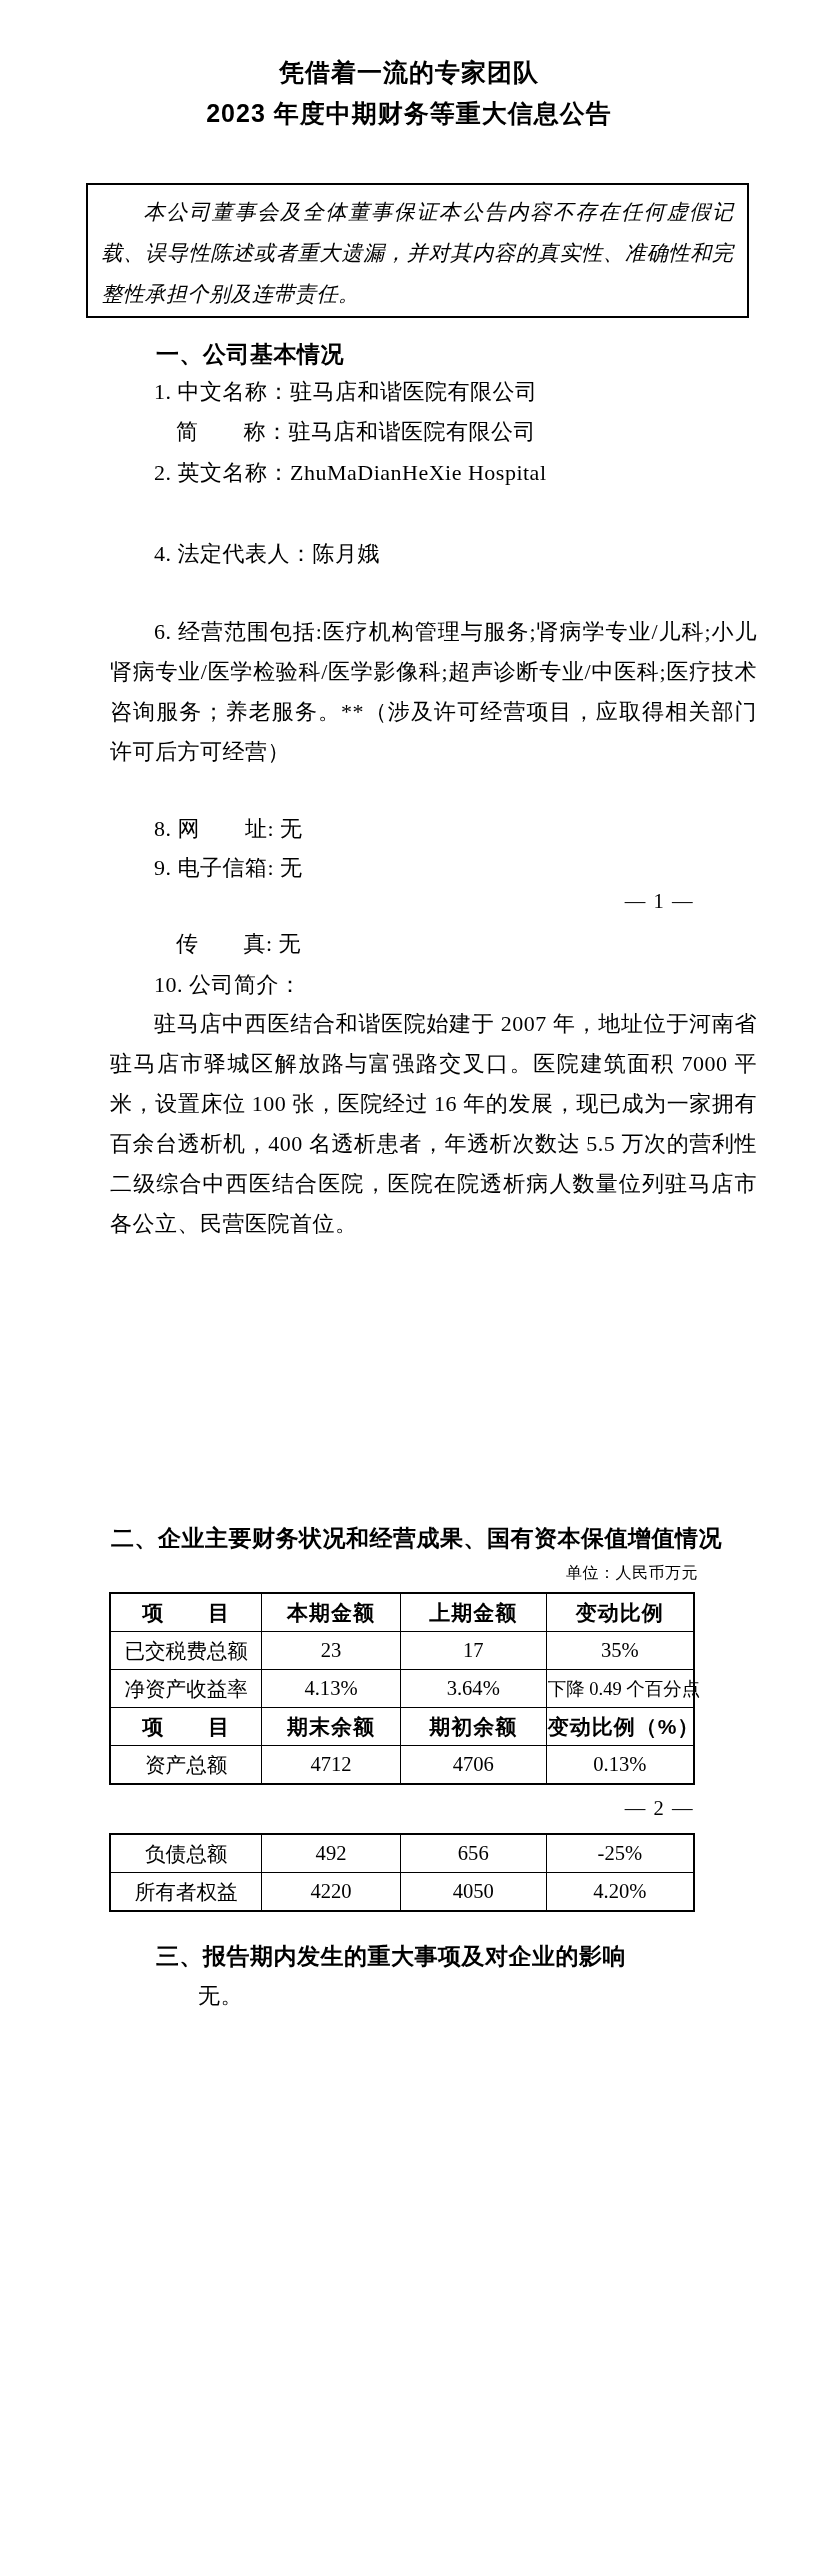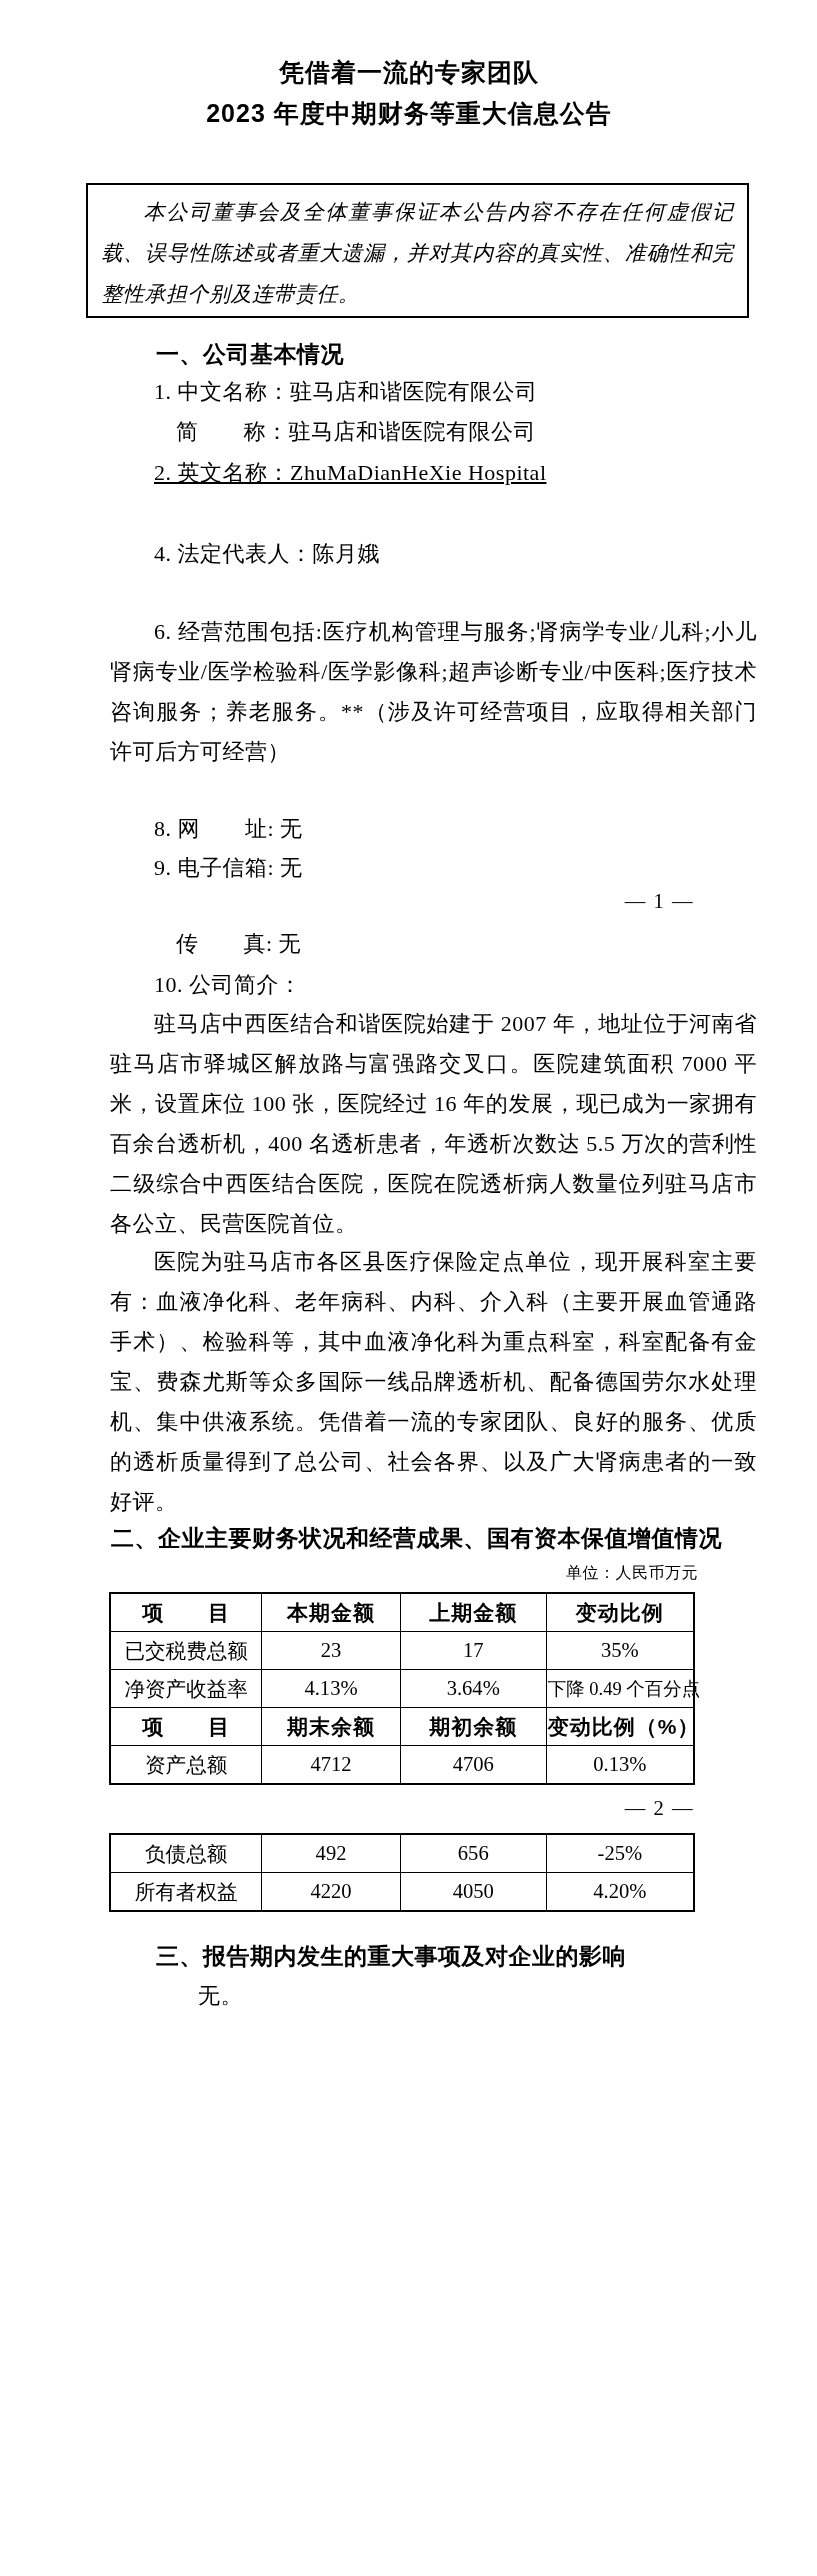--- a/index.html
+++ b/index.html
@@ -75,33 +75,32 @@
   <p class="title t2">2023 年度中期财务等重大信息公告</p>
 
   <div class="disclaimer-box">
     <p>本公司董事会及全体董事保证本公告内容不存在任何虚假记载、误导性陈述或者重大遗漏，并对其内容的真实性、准确性和完整性承担个别及连带责任。</p>
   </div>
 
   <p class="hd ind2" style="top:334px;">一、公司基本情况</p>
 
   <p class="line ind2" style="top:372px;">1. 中文名称：驻马店和谐医院有限公司</p>
   <p class="line ind3" style="top:412px;">简　　称：驻马店和谐医院有限公司</p>
-  <p class="line ind2" style="top:453px;text-decoration:underline;">2. 英文名称：ZhuMaDianHeXie Hospital</p>
+  <p class="line ind2" style="top:453px;">2. 英文名称：ZhuMaDianHeXie Hospital</p>
   <p class="line ind2" style="top:534px;">4. 法定代表人：陈月娥</p>
   <p class="para ind2" style="top:612px;">6. 经营范围包括:医疗机构管理与服务;肾病学专业/儿科;小儿肾病专业/医学检验科/医学影像科;超声诊断专业/中医科;医疗技术咨询服务；养老服务。**（涉及许可经营项目，应取得相关部门许可后方可经营）</p>
   <p class="line ind2" style="top:809px;">8. 网　　址: 无</p>
   <p class="line ind2" style="top:848px;">9. 电子信箱: 无</p>
 
   <p class="pagenum" style="top:891px;">— 1 —</p>
 
   <p class="line ind3" style="top:924px;">传　　真: 无</p>
   <p class="line ind2" style="top:965px;">10. 公司简介：</p>
 
   <p class="para ind2" style="top:1004px;">驻马店中西医结合和谐医院始建于 2007 年，地址位于河南省驻马店市驿城区解放路与富强路交叉口。医院建筑面积 7000 平米，设置床位 100 张，医院经过 16 年的发展，现已成为一家拥有百余台透析机，400 名透析患者，年透析次数达 5.5 万次的营利性二级综合中西医结合医院，医院在院透析病人数量位列驻马店市各公立、民营医院首位。</p>
-  <p class="para ind2" style="top:1242px;">医院为驻马店市各区县医疗保险定点单位，现开展科室主要有：血液净化科、老年病科、内科、介入科（主要开展血管通路手术）、检验科等，其中血液净化科为重点科室，科室配备有金宝、费森尤斯等众多国际一线品牌透析机、配备德国劳尔水处理机、集中供液系统。凭借着一流的专家团队、良好的服务、优质的透析质量得到了总公司、社会各界、以及广大肾病患者的一致好评。</p>
 
   <p class="hd" style="top:1518px;left:111px;">二、企业主要财务状况和经营成果、国有资本保值增值情况</p>
   <p class="unit-note">单位：人民币万元</p>
 
   <table class="fin tbl1">
     <colgroup>
         <col class="c1">
         <col class="c2">
         <col class="c3">
         <col class="c4">

